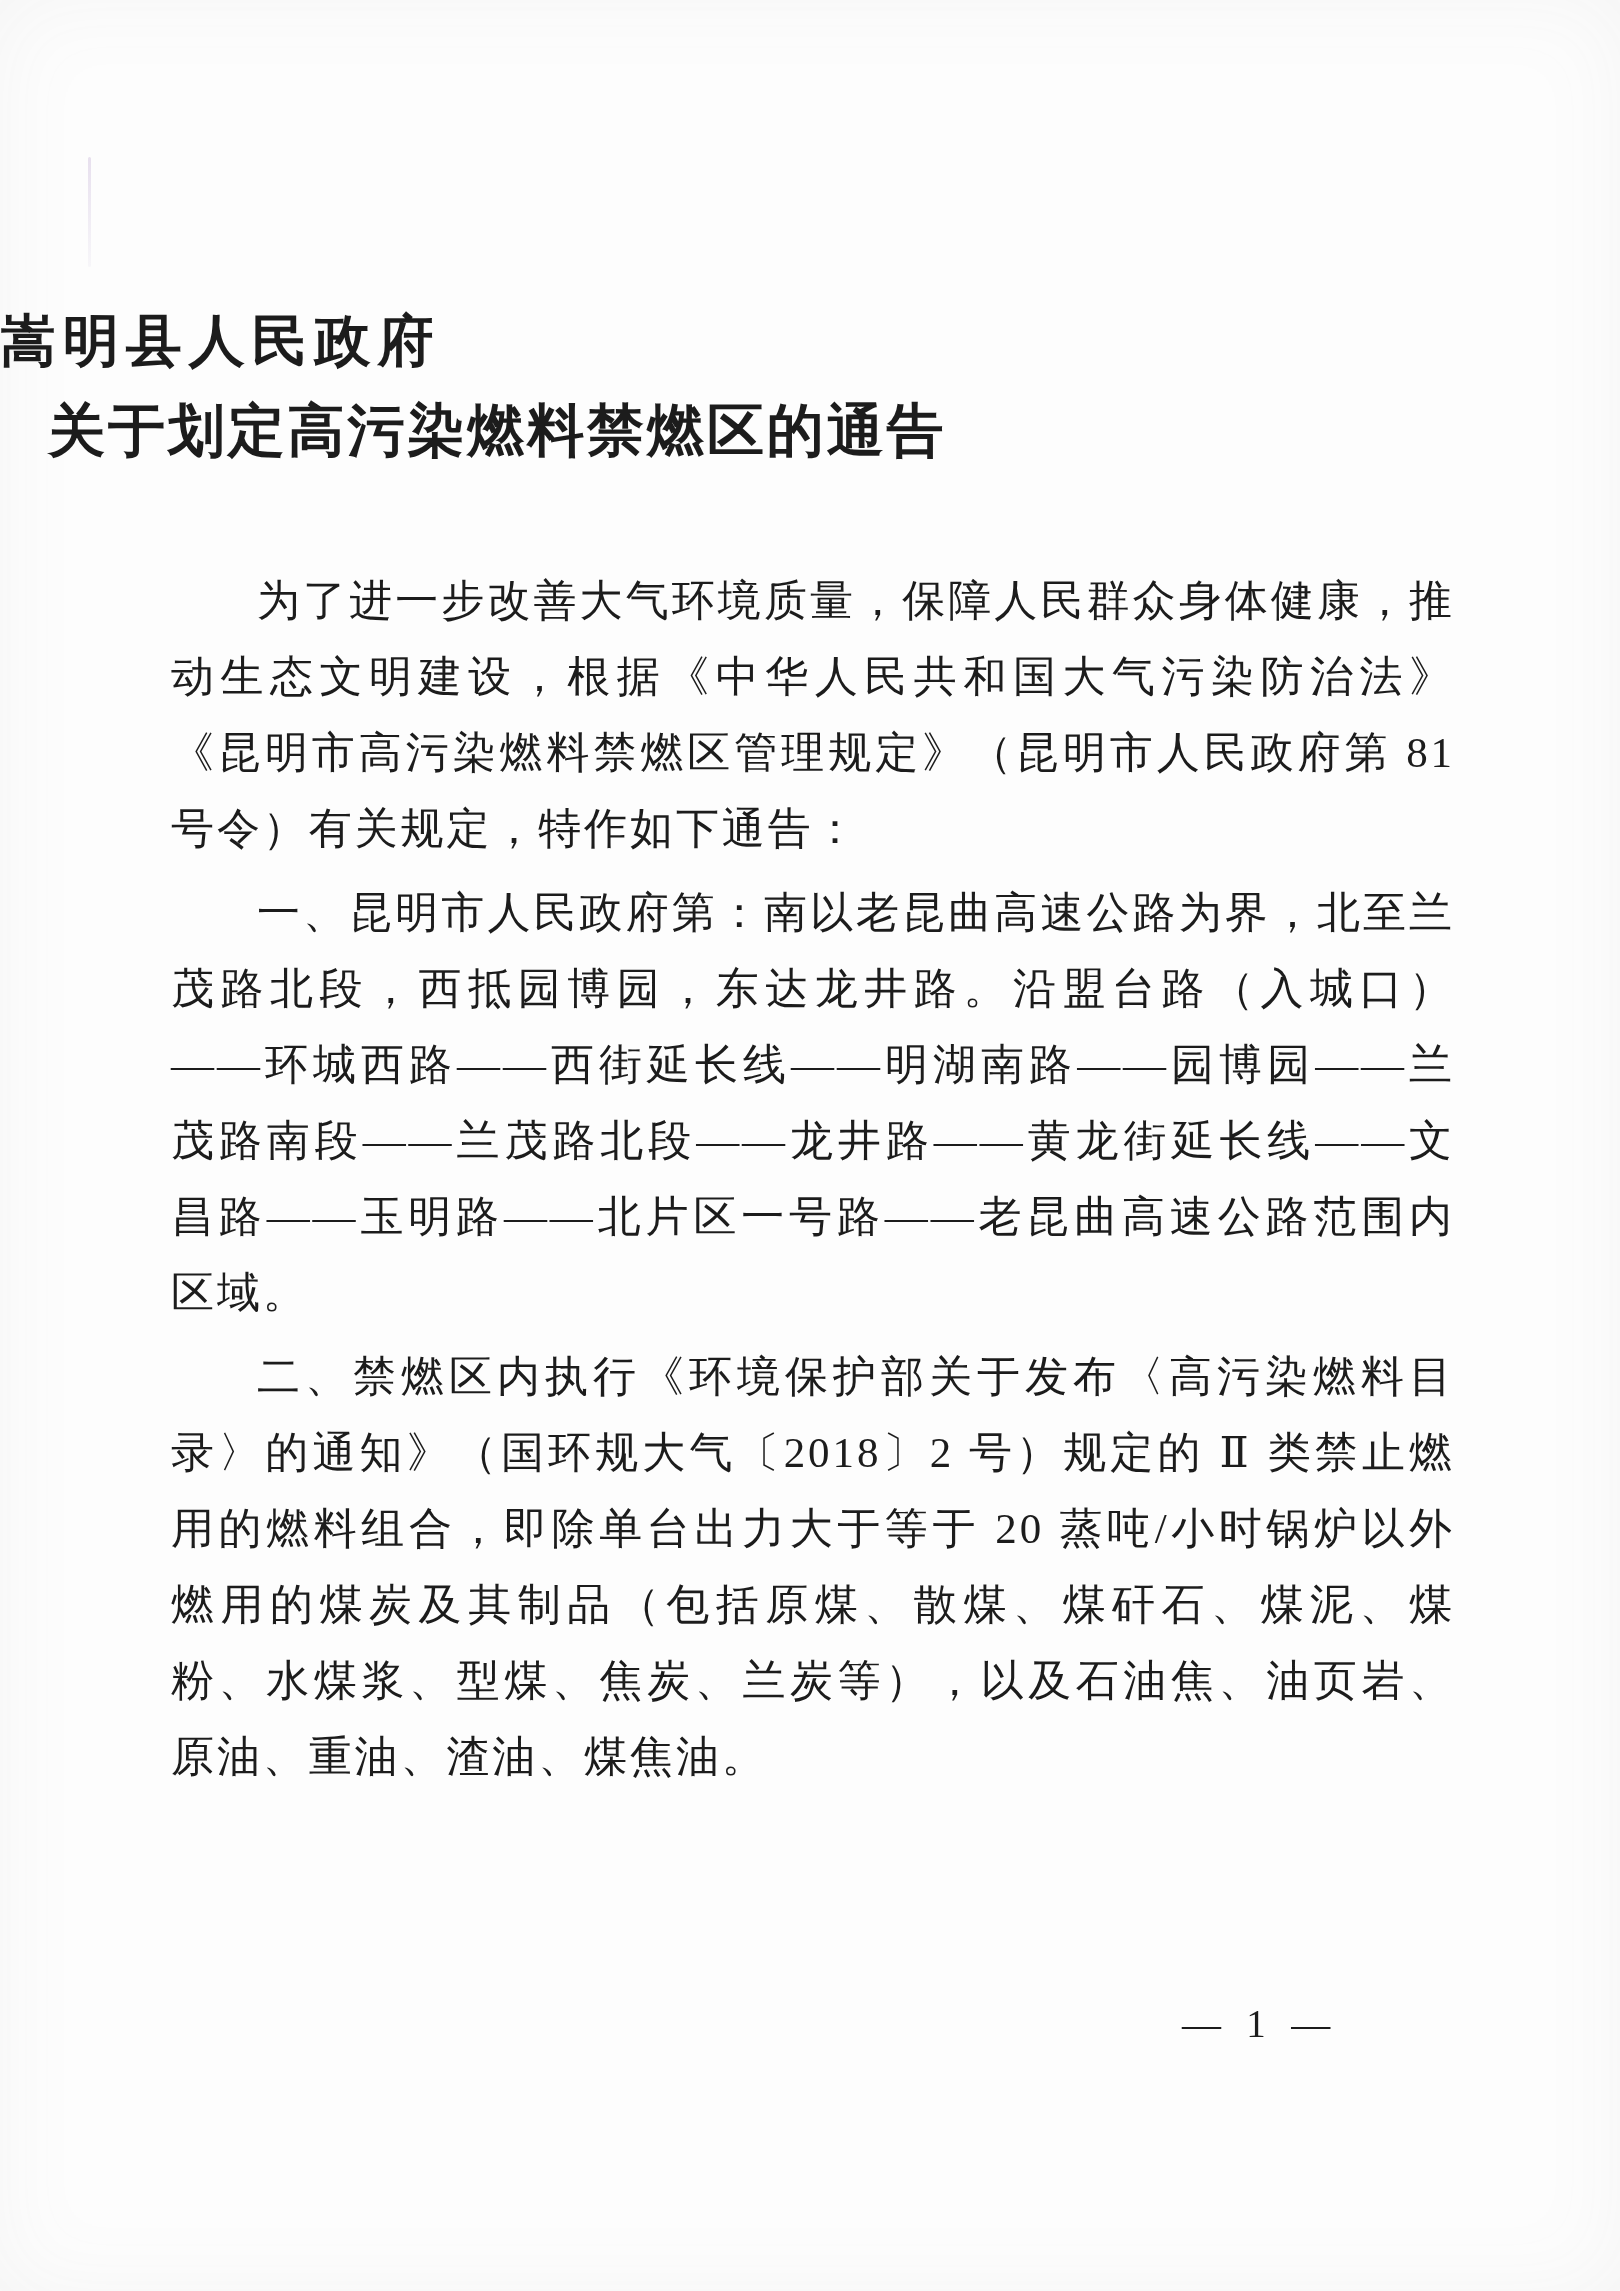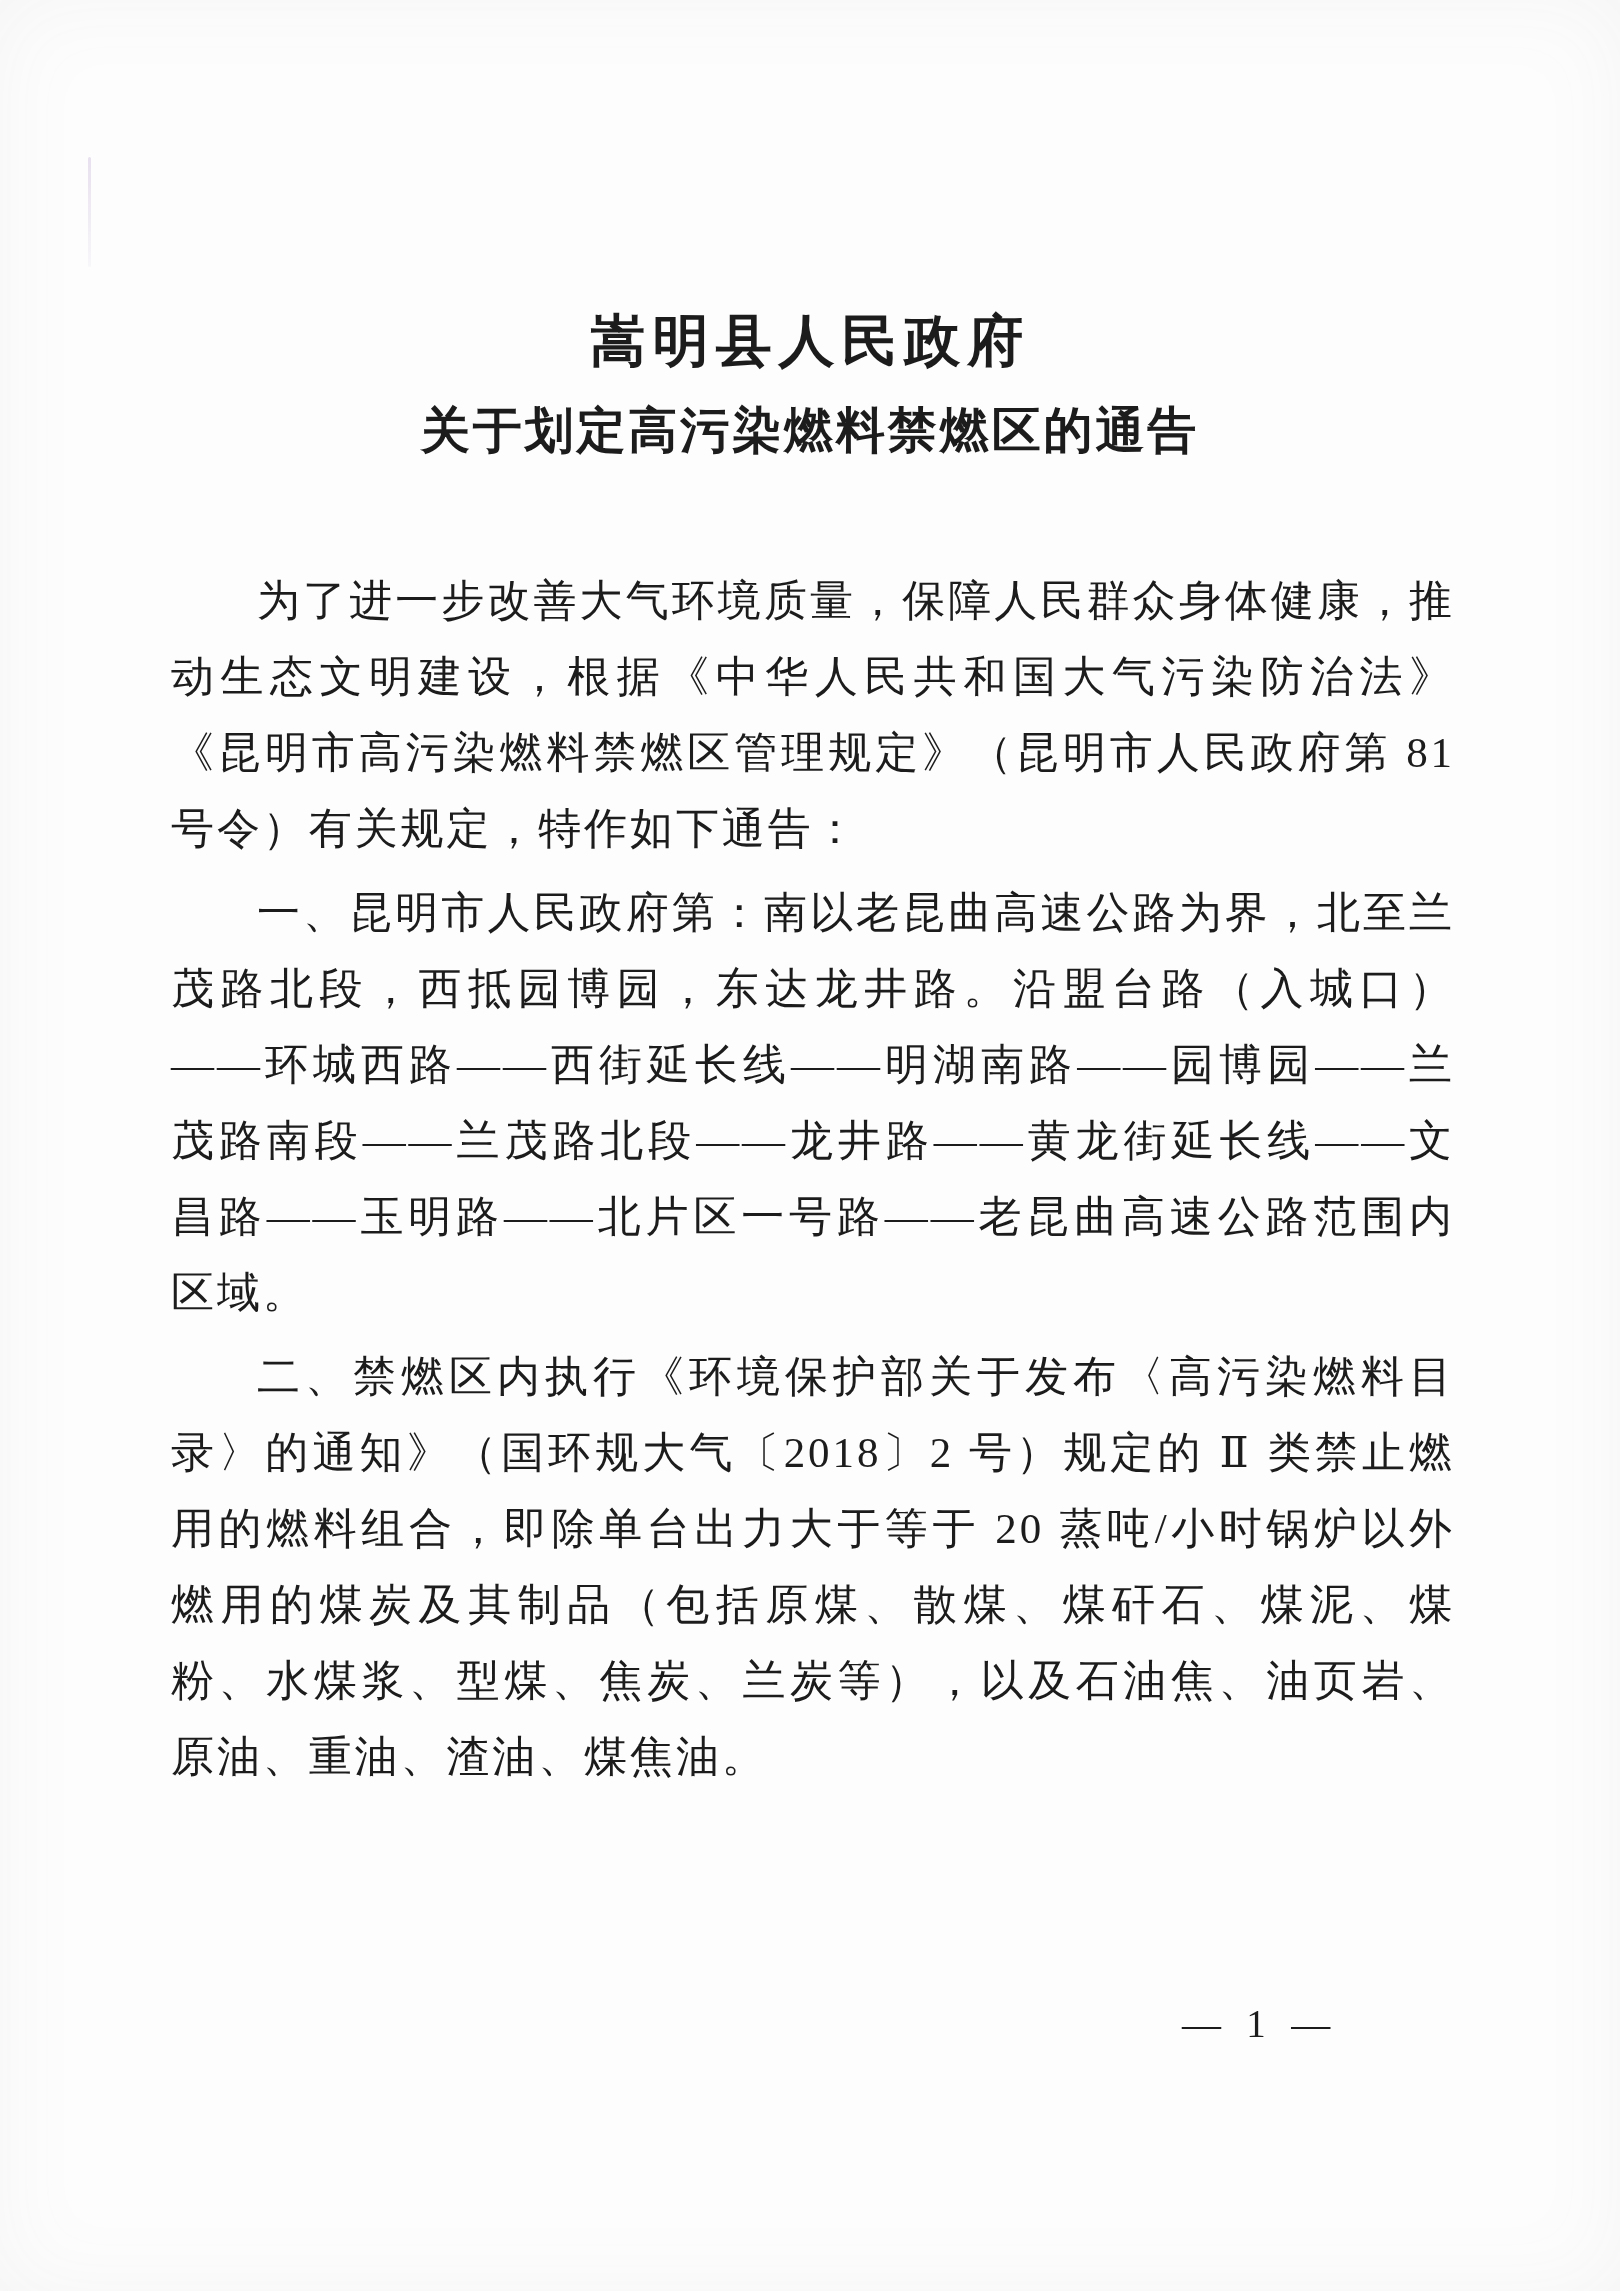--- a/index.html
+++ b/index.html
@@ -26,35 +26,36 @@
     width: 2.9px;
     height: 110px;
     background: linear-gradient(to bottom, rgba(214,200,226,0.55), rgba(230,226,238,0.25));
     border-radius: 2px;
   }
   .title-block {
     position: absolute;
     top: 304px;
     left: 0;
     right: 0;
-    text-align: center;
+    text-align: left;
   }
   .title-line1 {
     margin: 0;
     font-size: 56px;
     line-height: 74px;
     font-weight: bold;
     letter-spacing: 6.9px;
   }
   .title-line2 {
     margin: 15.7px 0 0 0;
-    font-size: 49px;
+    font-size: 57px;
     line-height: 74px;
     font-weight: bold;
     letter-spacing: 2.9px;
+    padding-left: 48px;
   }
   .body-text {
     position: absolute;
     top: 555px;
     left: 163px;
     width: 1300px;
     font-size: 43px;
     line-height: 76px;
     letter-spacing: 2.9px;
     text-align: justify;

